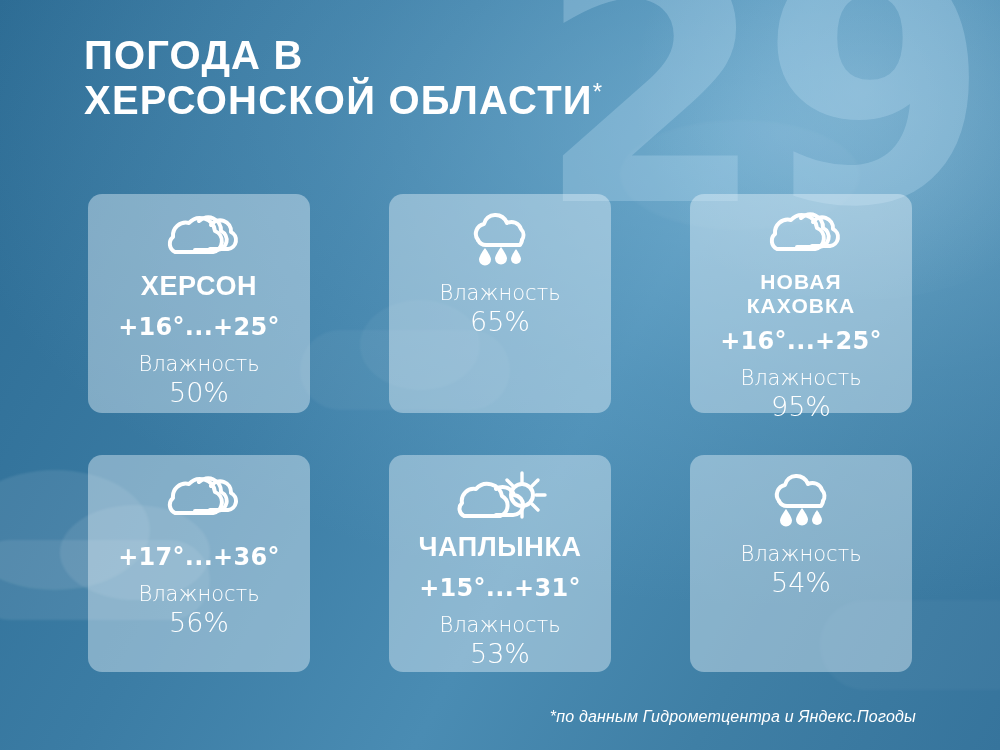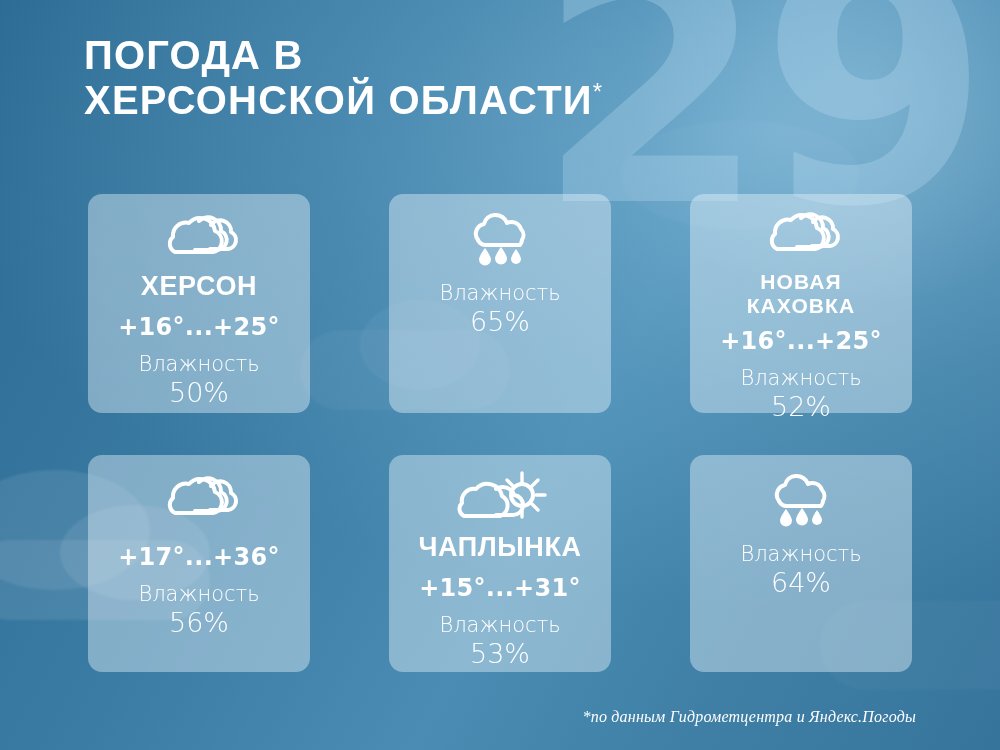--- a/index.html
+++ b/index.html
@@ -135,21 +135,21 @@
   
   .footer {
     position: absolute;
     right: 84px;
     bottom: 24px;
     color: #ffffff;
     font-size: 16px;
     font-style: italic;
     font-weight: 300;
     letter-spacing: 0.2px;
-    font-family: Liberation Serif, serif;
+    font-family: Liberation Sans, sans-serif;
   }
 </style>
 </head>
 <body>
 
 <div id="canvas">
 
   <div class="bg-soft" style="left:600px;top:-120px;width:520px;height:420px;"></div>
   <div class="bg-cloud" style="left:-40px;top:470px;width:190px;height:120px;"></div>
   <div class="bg-cloud" style="left:60px;top:505px;width:150px;height:95px;"></div>
@@ -207,21 +207,21 @@
             <path d="M60 14 a11 11 0 0 1 20 7 a9 9 0 0 1 -3 17 h-18"></path>
             <path d="M48 10 a13 13 0 0 1 22 10 a10 10 0 0 1 -4 19 h-22"></path>
             <path d="M22 26 a13 13 0 0 1 16 -14 a15 15 0 0 1 26 8 a11 11 0 0 1 -2 21 h-38 a9 9 0 0 1 -2 -15 z"></path>
           </g>
         </svg>
       </div>
       <div class="city two-line">НОВАЯ
 КАХОВКА</div>
       <div class="temp">+16°...+25°</div>
       <div class="hum-label">Влажность</div>
-      <div class="hum-value">52%</div>
+      <div class="hum-value">95%</div>
     </div>
 
     <div class="card">
       <div class="card-icon">
         <svg width="96" height="56" viewBox="0 0 96 56">
           <g fill="none" stroke="#ffffff" stroke-width="4" stroke-linecap="round" stroke-linejoin="round">
             <path d="M60 14 a11 11 0 0 1 20 7 a9 9 0 0 1 -3 17 h-18"></path>
             <path d="M48 10 a13 13 0 0 1 22 10 a10 10 0 0 1 -4 19 h-22"></path>
             <path d="M22 26 a13 13 0 0 1 16 -14 a15 15 0 0 1 26 8 a11 11 0 0 1 -2 21 h-38 a9 9 0 0 1 -2 -15 z"></path>
           </g>
@@ -264,20 +264,20 @@
             <path d="M18 30 a9 9 0 0 0 8 5 h34 a9 9 0 0 0 2 -5"></path>
           </g>
           <g fill="#ffffff">
             <path d="M25 38 c0 0 -6 8 -6 11.5 a6 6 0 0 0 12 0 C31 46 25 38 25 38 z"></path>
             <path d="M41 37 c0 0 -6 8 -6 11.5 a6 6 0 0 0 12 0 C47 45 41 37 41 37 z"></path>
             <path d="M56 39 c0 0 -5 7 -5 10 a5 5 0 0 0 10 0 C61 46 56 39 56 39 z"></path>
           </g>
         </svg>
       </div>
       <div class="hum-label">Влажность</div>
-      <div class="hum-value">64%</div>
+      <div class="hum-value">54%</div>
     </div>
 
   </div>
 
   <div class="footer">*по данным Гидрометцентра и Яндекс.Погоды</div>
 
 </div>
 
 </body></html>

